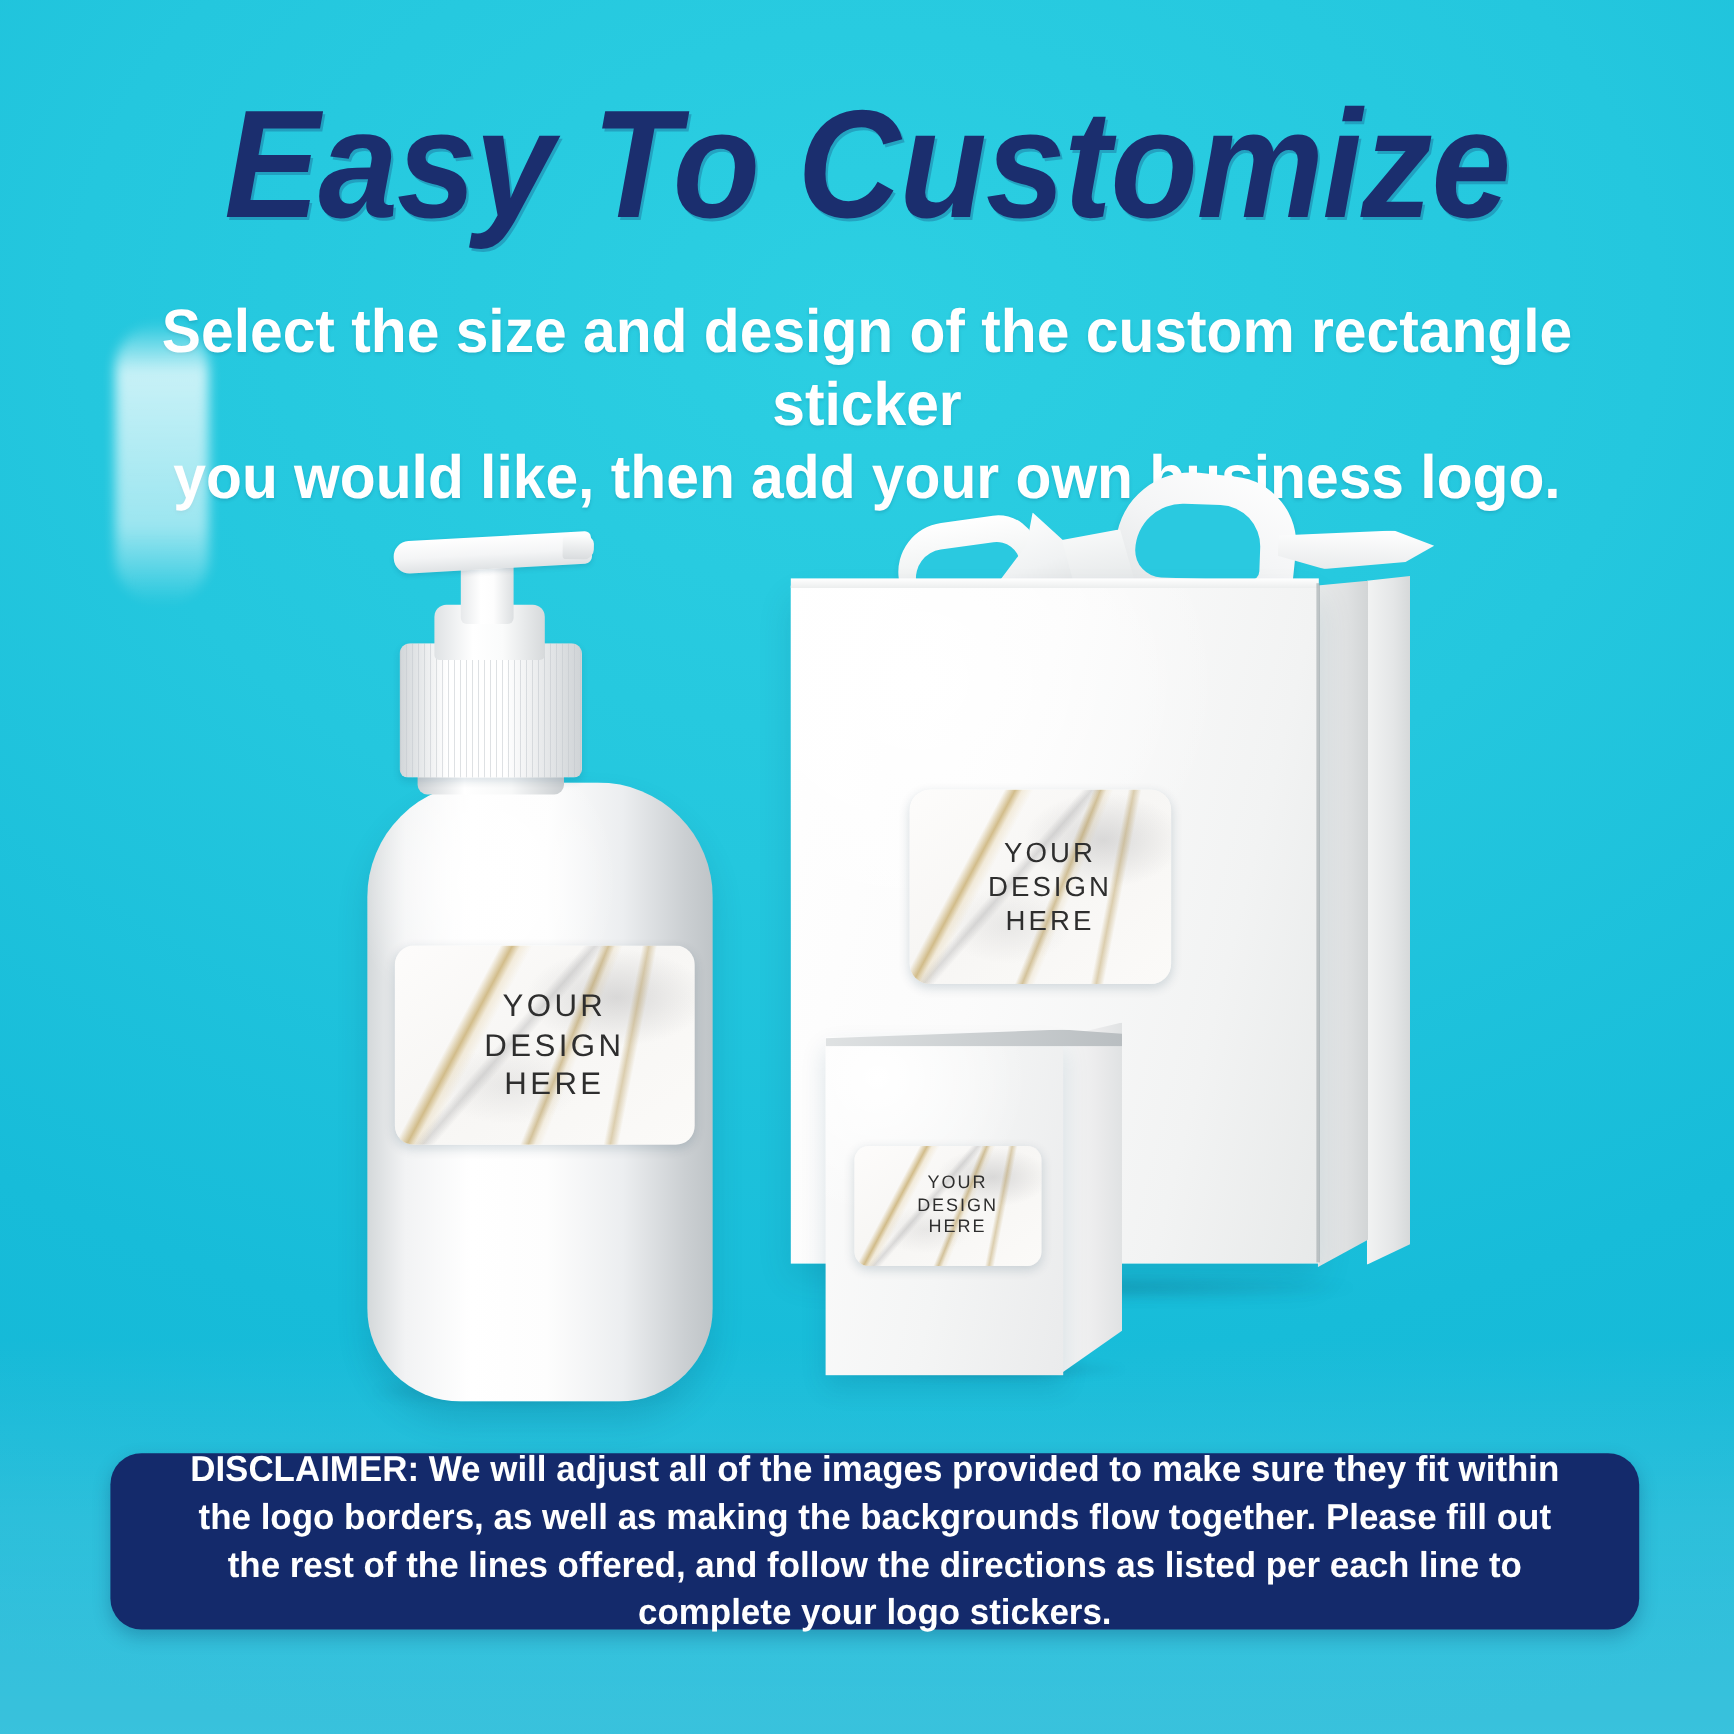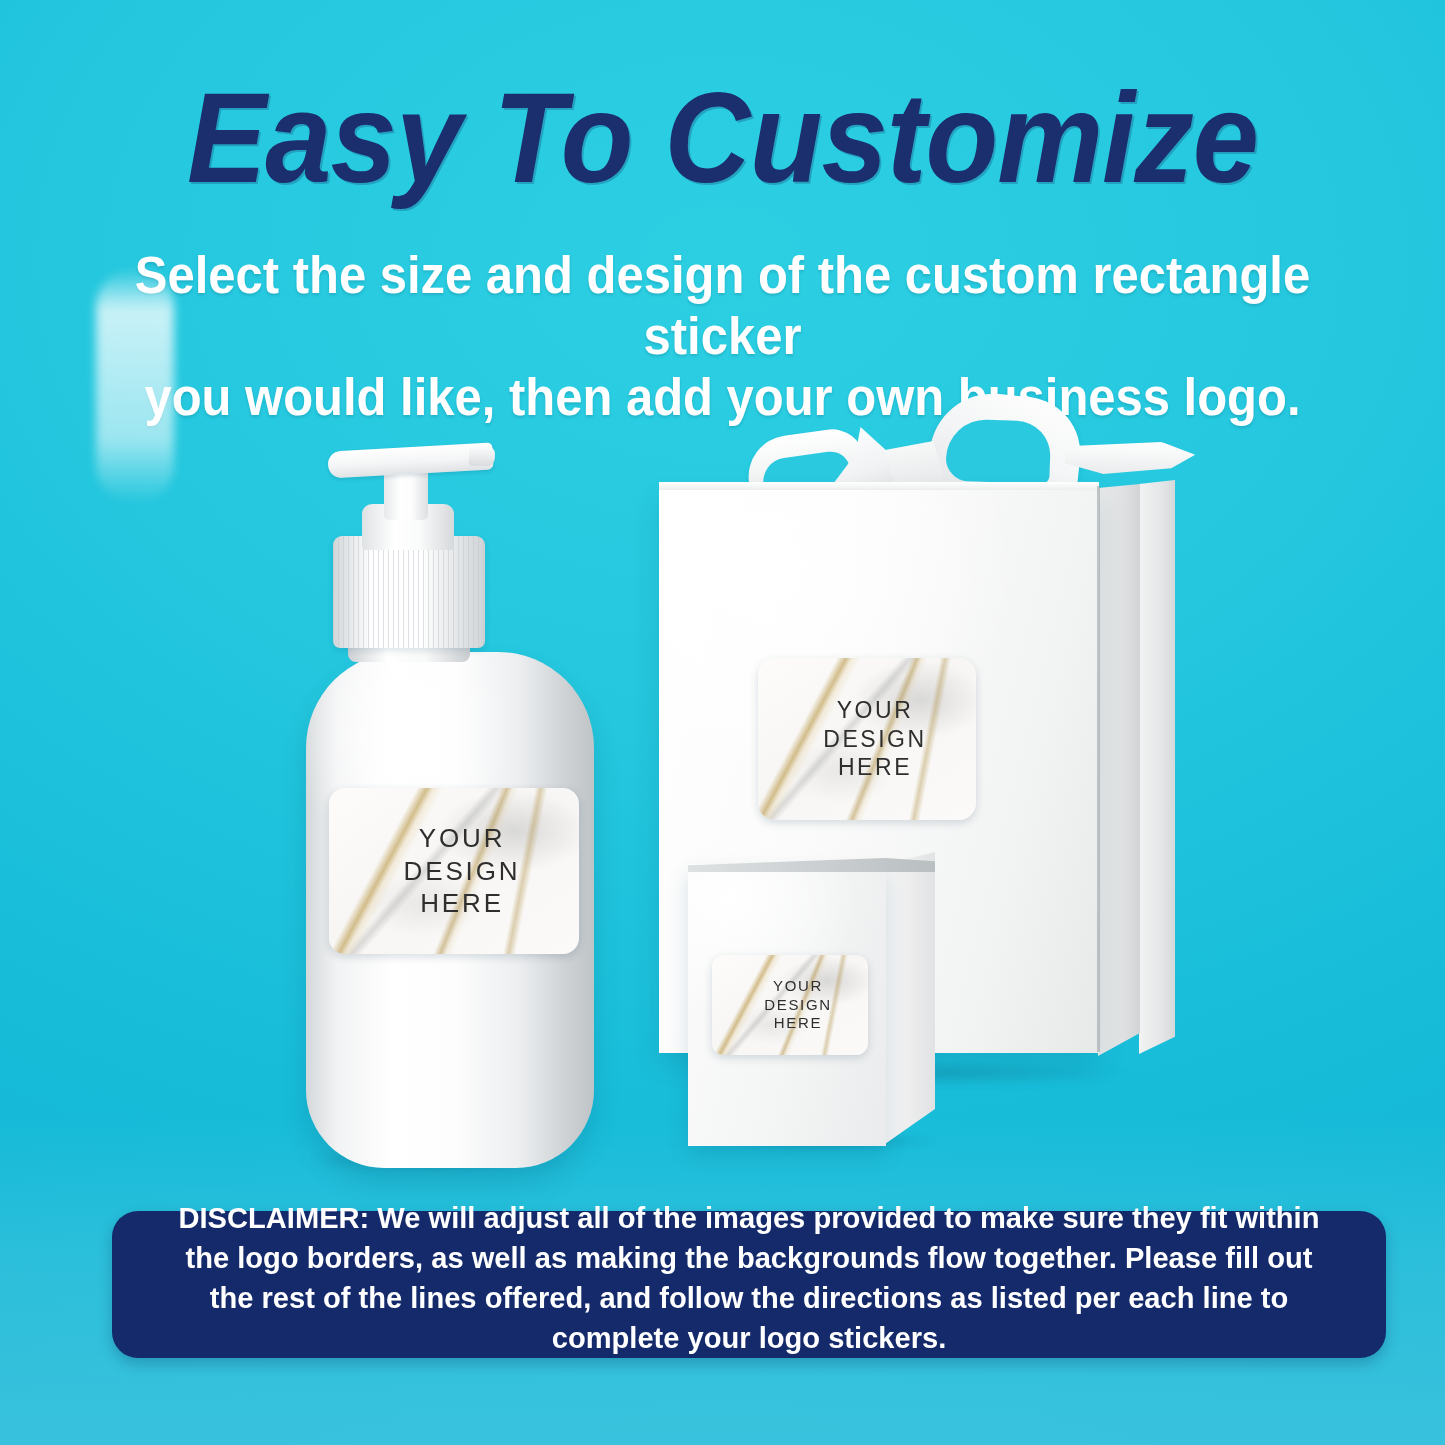--- a/index.html
+++ b/index.html
@@ -229,23 +229,22 @@
   .sb-sticker{
     position:absolute;left:712px;top:955px;width:156px;height:100px;
     border-radius:12px;
   }
   .sb-sticker .lines{font-size:15px;}
 
   
   .disclaimer{
     position:absolute;left:92px;top:1211px;width:1274px;height:147px;
     background:#142a6b;border-radius:26px;
-    display:flex;align-items:flex-end;justify-content:center;
+    display:flex;align-items:center;justify-content:center;
     box-shadow:0 6px 14px rgba(5,35,80,.25);
-    margin-left:20px;
   }
   .disclaimer p{
     margin:0;padding:0 34px;text-align:center;color:#ffffff;
     font-size:30px;line-height:1.33;font-weight:bold;
     transform:scaleX(0.97);
   }
   .disclaimer b{font-weight:bold;}
 </style>
 </head>
 <body>

